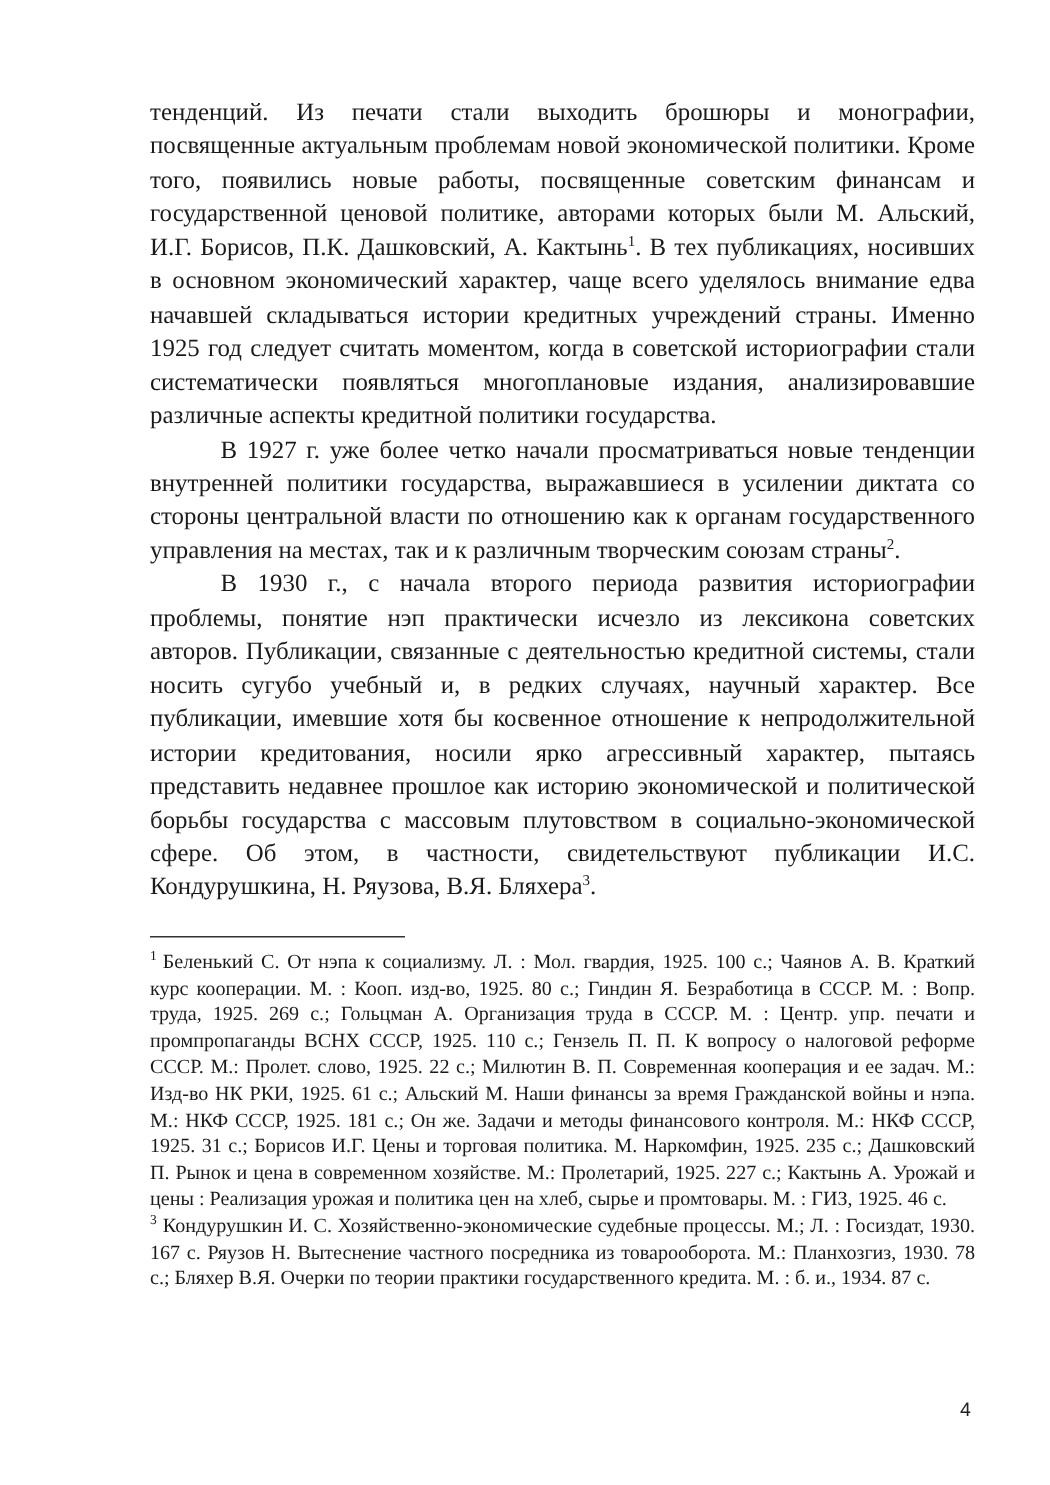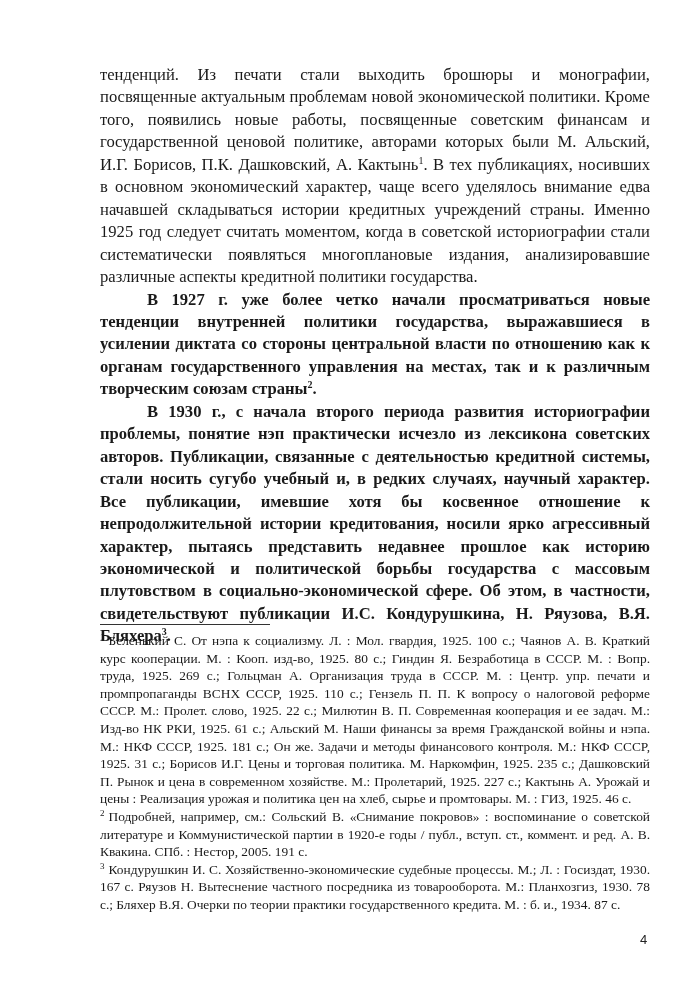--- a/index.html
+++ b/index.html
@@ -7,21 +7,21 @@
   .page {
     position: absolute; left: 0; top: 0; width: 700px; height: 857px; background: #fff;
     color: #1a1a1a;
   }
   .body-text {
     position: absolute; left: 100px; top: 64px; width: 550px;
     font-family: "Liberation Serif", serif; font-size: 16.6px; line-height: 22.45px;
     text-align: justify; hyphens: none;
   }
   .body-text p { margin: 0; }
-  .body-text p.indent { text-indent: 47px; font-weight: bold; }
+  .body-text p.indent { text-indent: 47px; }
   sup { font-size: 10px; line-height: 0; vertical-align: 6px; }
   .fn-sep {
     position: absolute; left: 100px; top: 624px; width: 170px; height: 0;
     border-top: 1px solid #333;
   }
   .footnotes {
     position: absolute; left: 100px; top: 632px; width: 550px;
     font-family: Liberation Serif, serif; font-size: 13.4px; line-height: 17.6px;
     text-align: justify;
   }
@@ -40,18 +40,17 @@
   <div class="body-text">
     <p><span>тенденций. Из печати стали выходить брошюры и монографии, посвященные актуальным проблемам новой экономической политики. Кроме того, появились новые работы, посвященные советским финансам и государственной ценовой политике, авторами которых были М. Альский, И.Г. Борисов, П.К. Дашковский, А. Кактынь</span><sup>1</sup><span>. В тех публикациях, носивших в основном экономический характер, чаще всего уделялось внимание едва начавшей складываться истории кредитных учреждений страны. Именно 1925 год следует считать моментом, когда в советской историографии стали систематически появляться многоплановые издания, анализировавшие различные аспекты кредитной политики государства.</span></p>
     <p class="indent"><span>В 1927 г. уже более четко начали просматриваться новые тенденции внутренней политики государства, выражавшиеся в усилении диктата со стороны центральной власти по отношению как к органам государственного управления на местах, так и к различным творческим союзам страны</span><sup>2</sup><span>.</span></p>
     <p class="indent"><span>В 1930 г., с начала второго периода развития историографии проблемы, понятие нэп практически исчезло из лексикона советских авторов. Публикации, связанные с деятельностью кредитной системы, стали носить сугубо учебный и, в редких случаях, научный характер. Все публикации, имевшие хотя бы косвенное отношение к непродолжительной истории кредитования, носили ярко агрессивный характер, пытаясь представить недавнее прошлое как историю экономической и политической борьбы государства с массовым плутовством в социально-экономической сфере. Об этом, в частности, свидетельствуют публикации И.С. Кондурушкина, Н. Ряузова, В.Я. Бляхера</span><sup>3</sup><span>.</span></p>
   </div>
 
   <div class="fn-sep"></div>
 
   <div class="footnotes">
     <p><sup>1</sup><span>Беленький С. От нэпа к социализму. Л. : Мол. гвардия, 1925. 100 с.;  Чаянов А. В. Краткий курс кооперации. М. : Кооп. изд-во, 1925. 80 с.; Гиндин Я. Безработица в СССР. М. : Вопр. труда, 1925. 269 с.; Гольцман А. Организация труда в СССР. М. : Центр. упр. печати и промпропаганды ВСНХ СССР, 1925. 110 с.; Гензель П. П. К вопросу о налоговой реформе СССР. М.: Пролет. слово, 1925. 22 с.; Милютин В. П. Современная кооперация и ее задач. М.: Изд-во НК РКИ, 1925. 61 с.; Альский М. Наши финансы за время Гражданской войны и нэпа. М.: НКФ СССР, 1925. 181 с.; Он же. Задачи и методы финансового контроля. М.: НКФ СССР, 1925. 31 с.; Борисов И.Г. Цены и торговая политика. М. Наркомфин, 1925. 235 с.; Дашковский П. Рынок и цена в современном хозяйстве. М.: Пролетарий, 1925. 227 с.; Кактынь А. Урожай и цены : Реализация урожая и политика цен на хлеб, сырье и промтовары. М. : ГИЗ, 1925. 46 с.</span></p>
-    <p><sup>2</sup><span>Подробней, например, см.: Сольский В. «Снимание покровов» : воспоминание о советской литературе и Коммунистической партии в 1920-е годы / публ., вступ. ст., коммент. и ред. А. В. Квакина. СПб. : Нестор, 2005. 191 с.</span></p>
     <p><sup>3</sup><span>Кондурушкин И. С. Хозяйственно-экономические судебные процессы. М.; Л. : Госиздат, 1930. 167 с. Ряузов Н. Вытеснение частного посредника из товарооборота. М.: Планхозгиз, 1930. 78 с.; Бляхер В.Я. Очерки по теории практики государственного кредита. М. : б. и., 1934. 87 с.</span></p>
   </div>
 
   <div class="page-number">4</div>
 </div>
 
 </body></html>

